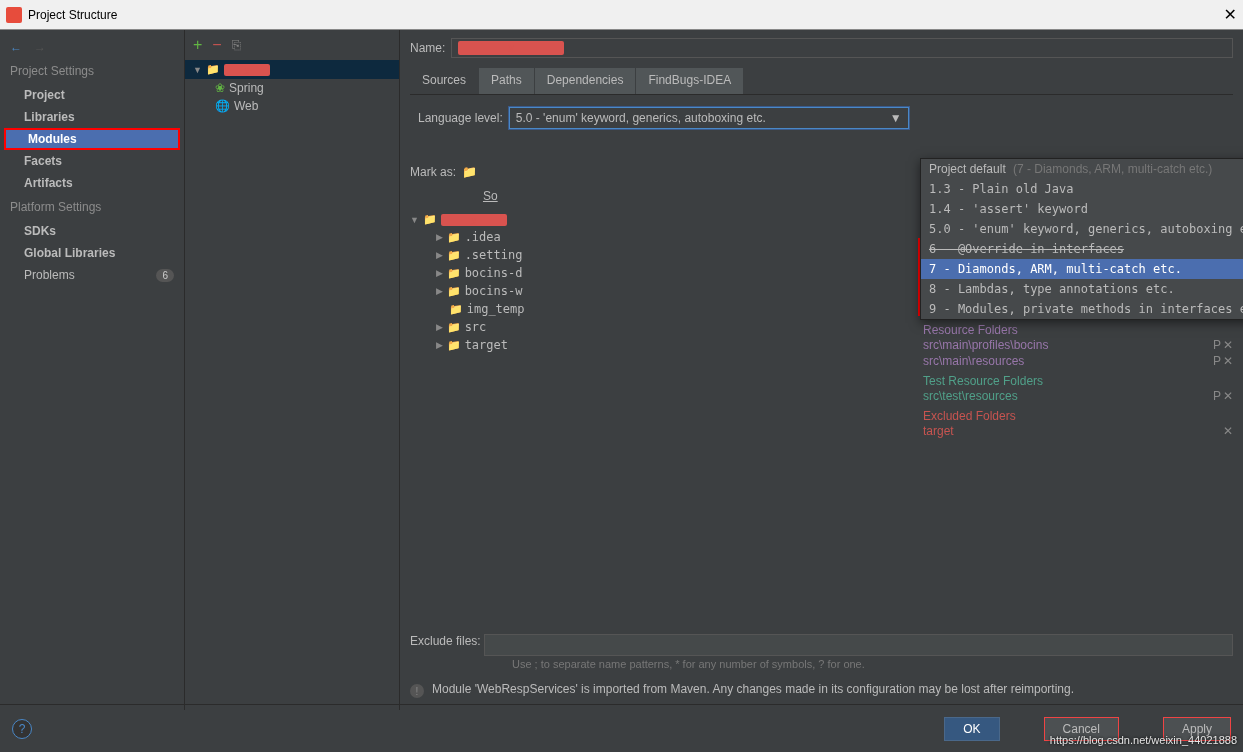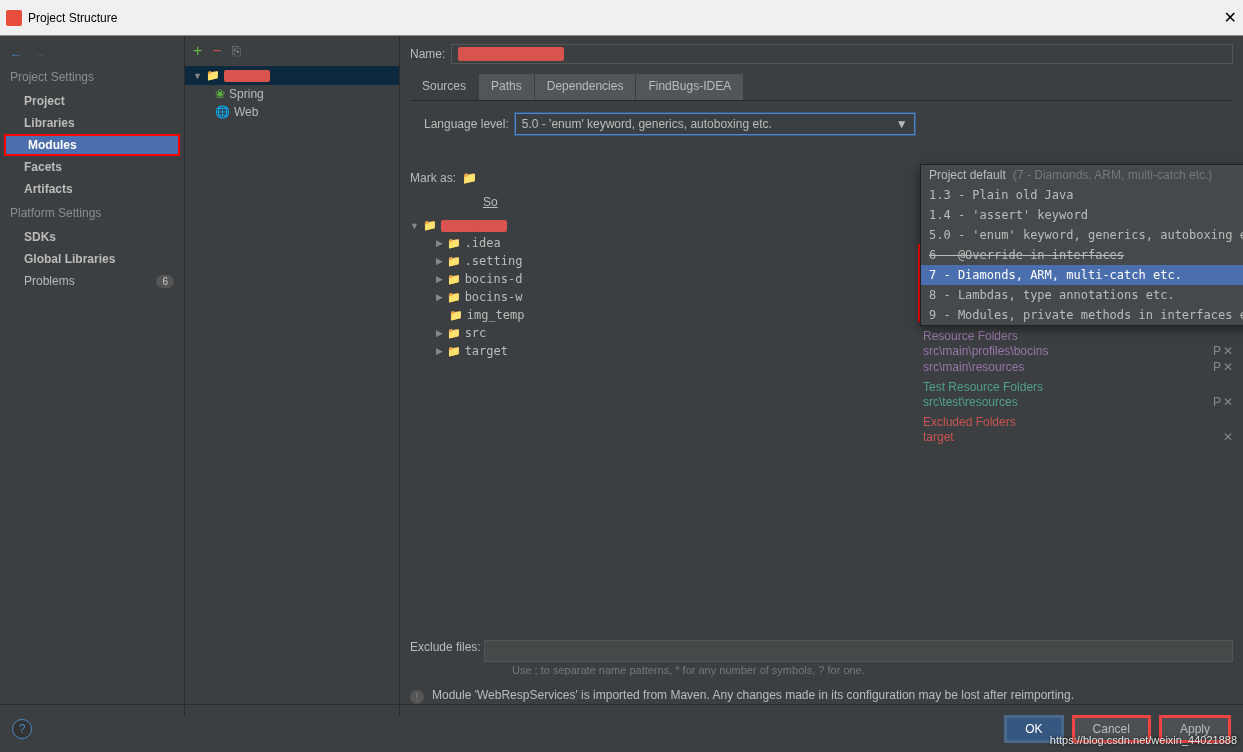--- a/index.html
+++ b/index.html
@@ -1,17 +1,17 @@
 <!DOCTYPE html>
 <html><head>
 <meta charset="utf-8">
 <style>
 * { box-sizing: border-box; margin: 0; padding: 0; font-family: "Segoe UI", sans-serif; font-size: 12px; }
 body { background: #3c3f41; color: #bbbbbb; width: 1243px; height: 752px; overflow: hidden; position: relative; }
-.titlebar { background: #f0f0f0; color: #000; height: 36px; display: flex; align-items: center; padding: 0 6px; border-bottom: 1px solid #888; }
+.titlebar { background: #f0f0f0; color: #000; height: 30px; display: flex; align-items: center; padding: 0 6px; border-bottom: 1px solid #888; }
 .titlebar .icon { width: 16px; height: 16px; background: #e74c3c; margin-right: 6px; border-radius: 2px; }
 .titlebar .close { margin-left: auto; font-size: 16px; cursor: pointer; }
 .main { display: flex; height: 680px; }
 .left-nav { width: 185px; background: #3c3f41; border-right: 1px solid #2b2b2b; padding-top: 6px; }
 .nav-arrows { padding: 4px 10px; display: flex; gap: 12px; color: #4a88c7; }
 .nav-arrows span:last-child { color: #555; }
 .nav-heading { color: #8c8c8c; padding: 6px 10px; font-size: 12px; }
 .nav-item { padding: 4px 24px; color: #bbbbbb; cursor: pointer; font-weight: bold; }
 .nav-item.selected { background: #4b6eaf; color: #fff; margin: 0 4px; }
 .nav-item.highlight-red { outline: 2px solid red; outline-offset: -2px; margin: 0 4px; }
@@ -32,21 +32,21 @@
 .folder-icon { color: #87939a; font-size: 11px; }
 .folder-icon.orange { color: #c97b3e; }
 .content { flex: 1; background: #3c3f41; padding: 8px 10px; position: relative; }
 .name-row { display: flex; align-items: center; gap: 6px; margin-bottom: 10px; }
 .name-row label { color: #bbbbbb; }
 .name-row .name-val { background: #3c3f41; border: 1px solid #555; padding: 2px 6px; flex: 1; }
 .name-row .name-val span { background: #d9534f; color: #d9534f; padding: 0 50px; border-radius: 2px; }
 .tabs { display: flex; border-bottom: 1px solid #2b2b2b; }
 .tab { padding: 5px 12px; background: #515658; color: #bbb; border-right: 1px solid #3c3f41; cursor: pointer; }
 .tab.active { background: #3c3f41; border-bottom: 2px solid #3c3f41; }
-.lang-row { display: flex; align-items: center; gap: 6px; margin: 12px 14px; text-align: center; }
+.lang-row { display: flex; align-items: center; gap: 6px; margin: 12px 8px; text-align: center; }
 .lang-select { background: #3c3f41; border: 1px solid #4a88c7; padding: 3px 6px; color: #bbb; width: 400px; display: flex; justify-content: space-between; outline: 1px solid #3a5a8a; }
 .mark-row { display: flex; align-items: center; gap: 6px; margin: 8px 0; }
 .mark-icon { color: #4a88c7; }
 .file-tree { margin-top: 6px; }
 .ft-root { display: flex; align-items: center; gap: 4px; padding: 2px 0; }
 .ft-root .redacted2 { background: #d9534f; color: #d9534f; padding: 0 30px; border-radius: 2px; height: 12px; }
 .ft-child { padding-left: 26px; display: flex; align-items: center; gap: 4px; padding-top: 2px; padding-bottom: 2px; }
 .dropdown { position: absolute; top: 128px; left: 520px; width: 400px; background: #46494b; border: 1px solid #222; box-shadow: 0 3px 10px rgba(0,0,0,0.5); z-index: 10; }
 .dd-item { padding: 3px 8px; font-family: monospace; color: #bbb; cursor: pointer; }
 .dd-item .hint { color: #777; }
@@ -65,21 +65,21 @@
 .path-row { padding: 1px 0; font-family: monospace; font-size: 11px; display: flex; justify-content: space-between; align-items: center; }
 .path-row .x { color: #888; font-size: 10px; display: flex; gap: 2px; }
 .exclude-row { display: flex; gap: 3px; margin-top: 280px; }
 .exclude-row input { background: #45494a; border: 1px solid #555; padding: 3px; flex: 1; color: #bbb; }
 .hint-text { color: #777; margin-left: 102px; margin-top: 2px; font-size: 11px; }
 .warning-row { display: flex; gap: 8px; margin-top: 12px; align-items: flex-start; padding-right: 20px; }
 .warning-icon { color: #888; background: #555; border-radius: 50%; width: 14px; height: 14px; display: flex; align-items: center; justify-content: center; font-size: 10px; flex-shrink: 0; margin-top: 2px; }
 .footer { position: absolute; bottom: 0; left: 0; right: 0; height: 48px; border-top: 1px solid #2b2b2b; display: flex; align-items: center; padding: 0 12px; }
 .help-icon { color: #4a88c7; background: #333; border: 1px solid #4a88c7; border-radius: 50%; width: 20px; height: 20px; display: flex; align-items: center; justify-content: center; }
 .footer-btns { margin-left: auto; display: flex; gap: 8px; }
-.btn { padding: 4px 18px; background: #4c5052; border: 3px solid #ef4444; color: #bbb; cursor: pointer; }
+.btn { padding: 4px 18px; background: #4c5052; border: 1px solid #ef4444; color: #bbb; cursor: pointer; margin-left: 36px; }
 .btn.primary { background: #365880; border-color: #4a688a; color: #fff; }
 .watermark { position: absolute; right: 6px; bottom: 6px; color: #e5e5e5; font-size: 11px; text-shadow: 0 0 3px #000; z-index: 20; }
 .mono { font-family: monospace; }
 .arrow-sm { font-size: 9px; color: #888; }
 </style>
 </head>
 <body>
 
 <div class="titlebar">
   <div class="icon"></div>

